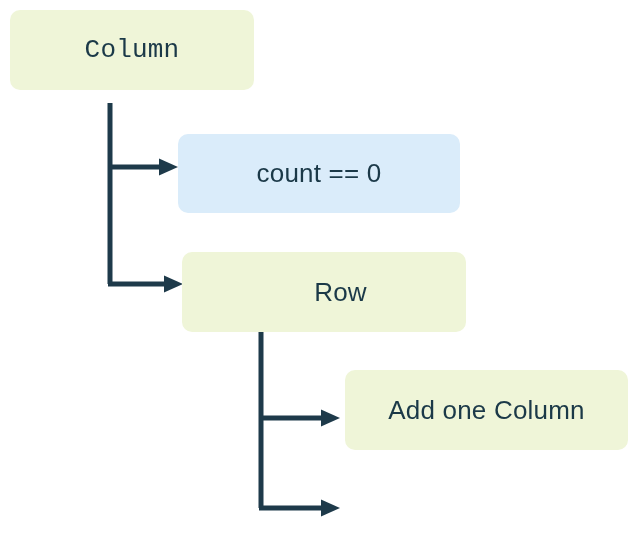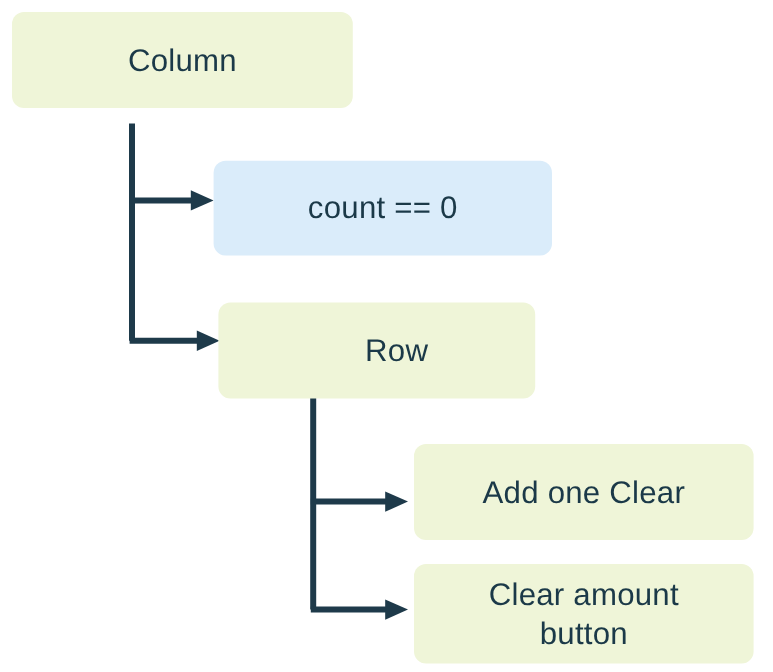--- a/index.html
+++ b/index.html
@@ -34,23 +34,23 @@
   .node .label {
     font-size: 26px;
     font-weight: 500;
     line-height: 33px;
     color: var(--label-text);
     letter-spacing: 0.2px;
   }
   .widget-node { background: var(--widget-fill); }
   .condition-node { background: var(--condition-fill); }
 
-  #node-column   { left: 10px;  top: 10px;  width: 284px; height: 80px; }
+  #node-column   { left: 10px;  top: 10px;  width: 244px; height: 80px; font-family: Liberation Mono, monospace; }
   #node-condition{ left: 178px; top: 134px; width: 282px; height: 79px; align-items: center; }
-  #node-row      { left: 182px; top: 252px; width: 264px; height: 80px; padding-left: 33px; }
+  #node-row      { left: 182px; top: 252px; width: 284px; height: 80px; padding-left: 33px; }
   #node-add-one  { left: 345px; top: 370px; width: 283px; height: 80px; }
   #node-clear    { left: 345px; top: 470px; width: 283px; height: 83px; }
   #node-clear .label { max-width: 215px; }
 
   .connector-layer {
     position: absolute;
     left: 0; top: 0;
     width: 644px;
     height: 560px;
     pointer-events: none;
@@ -93,20 +93,17 @@
 
   <div class="node condition-node" id="node-condition">
     <span class="label">count == 0</span>
   </div>
 
   <div class="node widget-node" id="node-row">
     <span class="label">Row</span>
   </div>
 
   <div class="node widget-node" id="node-add-one">
-    <span class="label">Add one Clear</span>
+    <span class="label">Add one Column</span>
   </div>
 
-  <div class="node widget-node" id="node-clear">
-    <span class="label">Clear amount button</span>
-  </div>
 
 </div>
 
 </body></html>

